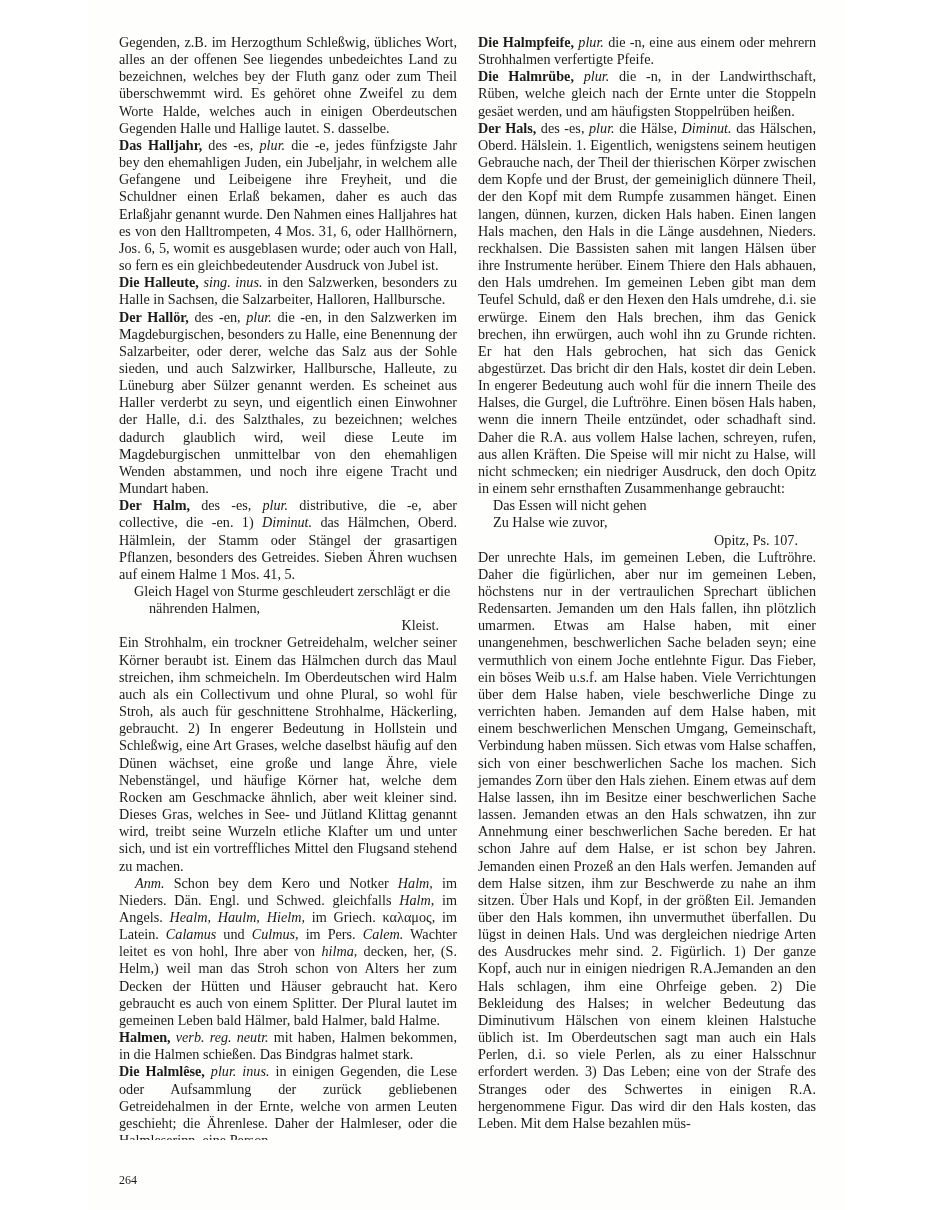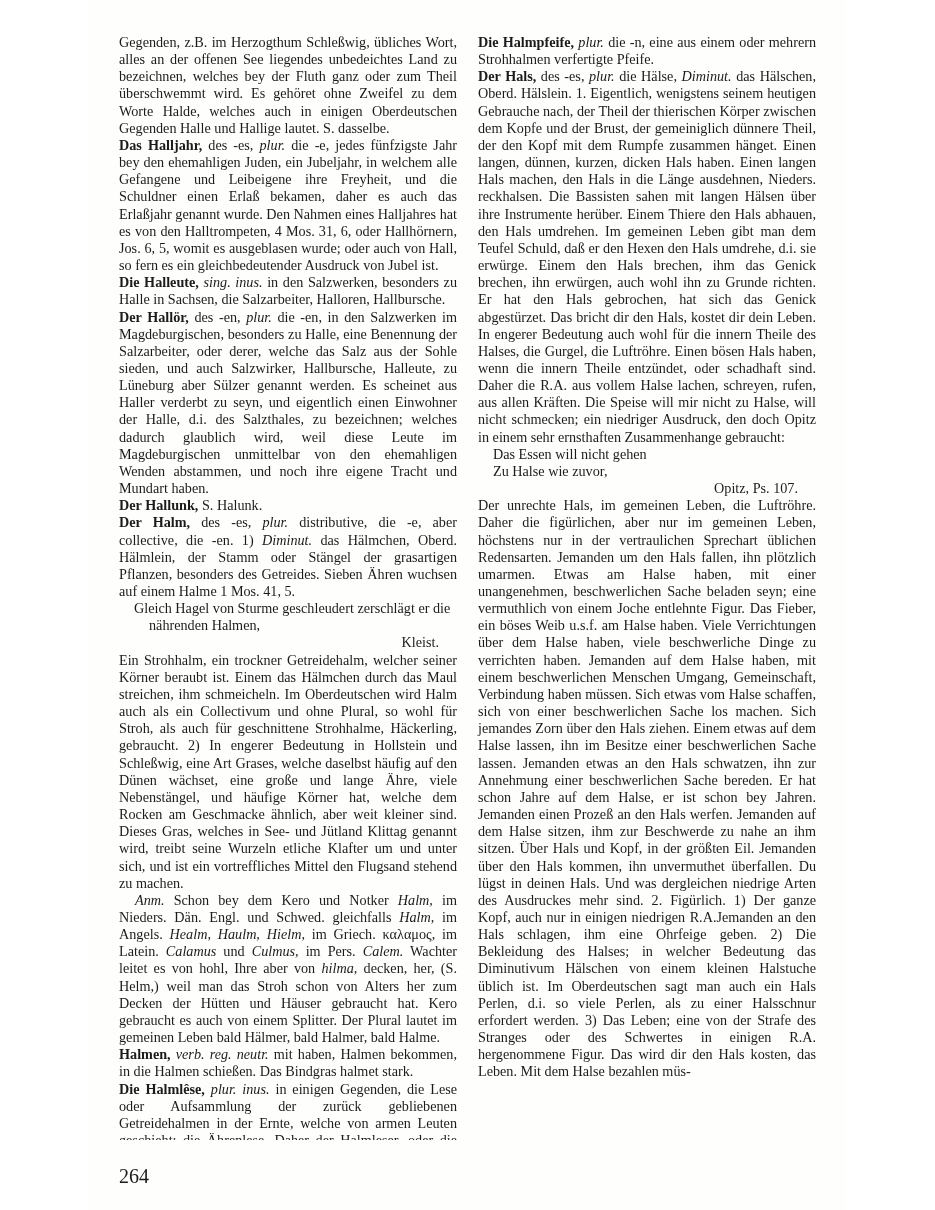--- a/index.html
+++ b/index.html
@@ -41,45 +41,45 @@
   p.attribution {
     text-align: right;
     padding-right: 18px;
   }
   .seg-b { font-weight: bold; }
   .seg-i { font-style: italic; }
   .page-number {
     position: absolute;
     left: 30px;
     bottom: 22px;
-    font-size: 20px;
+    font-size: 12px;
   }
 </style>
 </head>
 <body>
 
 <div class="page">
   <div class="columns">
     <div class="column" id="col-left">
         <p class="plain"><span class="seg-n">Gegenden, z.B. im Herzogthum Schleßwig, übliches Wort, alles an der offenen See liegendes unbedeichtes Land zu bezeichnen, welches bey der Fluth ganz oder zum Theil überschwemmt wird. Es gehöret ohne Zweifel zu dem Worte Halde, welches auch in einigen Oberdeutschen Gegenden Halle und Hallige lautet. S. dasselbe.</span></p>
         <p class="entry"><span class="seg-b">Das Halljahr,</span><span class="seg-n"> des -es, </span><span class="seg-i">plur.</span><span class="seg-n"> die -e, jedes fünfzigste Jahr bey den ehemahligen Juden, ein Jubeljahr, in welchem alle Gefangene und Leibeigene ihre Freyheit, und die Schuldner einen Erlaß bekamen, daher es auch das Erlaßjahr genannt wurde. Den Nahmen eines Halljahres hat es von den Halltrompeten, 4 Mos. 31, 6, oder Hallhörnern, Jos. 6, 5, womit es ausgeblasen wurde; oder auch von Hall, so fern es ein gleichbedeutender Ausdruck von Jubel ist.</span></p>
         <p class="entry"><span class="seg-b">Die Halleute,</span><span class="seg-n"> </span><span class="seg-i">sing. inus.</span><span class="seg-n"> in den Salzwerken, besonders zu Halle in Sachsen, die Salzarbeiter, Halloren, Hallbursche.</span></p>
         <p class="entry"><span class="seg-b">Der Hallör,</span><span class="seg-n"> des -en, </span><span class="seg-i">plur.</span><span class="seg-n"> die -en, in den Salzwerken im Magdeburgischen, besonders zu Halle, eine Benennung der Salzarbeiter, oder derer, welche das Salz aus der Sohle sieden, und auch Salzwirker, Hallbursche, Halleute, zu Lüneburg aber Sülzer genannt werden. Es scheinet aus Haller verderbt zu seyn, und eigentlich einen Einwohner der Halle, d.i. des Salzthales, zu bezeichnen; welches dadurch glaublich wird, weil diese Leute im Magdeburgischen unmittelbar von den ehemahligen Wenden abstammen, und noch ihre eigene Tracht und Mundart haben.</span></p>
-        <p class="entry"><span class="seg-b">Der Hallunk,</span><span class="seg-n"> S. Halunk.</span></p>
         <p class="entry"><span class="seg-b">Der Halm,</span><span class="seg-n"> des -es, </span><span class="seg-i">plur.</span><span class="seg-n"> distributive, die -e, aber collective, die -en. 1) </span><span class="seg-i">Diminut.</span><span class="seg-n"> das Hälmchen, Oberd. Hälmlein, der Stamm oder Stängel der grasartigen Pflanzen, besonders des Getreides. Sieben Ähren wuchsen auf einem Halme 1 Mos. 41, 5.</span></p>
         <p class="verse"><span class="seg-n">Gleich Hagel von Sturme geschleudert zerschlägt er die nährenden Halmen,</span></p>
         <p class="attribution"><span class="seg-n">Kleist.</span></p>
         <p class="plain"><span class="seg-n">Ein Strohhalm, ein trockner Getreidehalm, welcher seiner Körner beraubt ist. Einem das Hälmchen durch das Maul streichen, ihm schmeicheln. Im Oberdeutschen wird Halm auch als ein Collectivum und ohne Plural, so wohl für Stroh, als auch für geschnittene Strohhalme, Häckerling, gebraucht. 2) In engerer Bedeutung in Hollstein und Schleßwig, eine Art Grases, welche daselbst häufig auf den Dünen wächset, eine große und lange Ähre, viele Nebenstängel, und häufige Körner hat, welche dem Rocken am Geschmacke ähnlich, aber weit kleiner sind. Dieses Gras, welches in See- und Jütland Klittag genannt wird, treibt seine Wurzeln etliche Klafter um und unter sich, und ist ein vortreffliches Mittel den Flugsand stehend zu machen.</span></p>
         <p class="anm"><span class="seg-i">Anm.</span><span class="seg-n"> Schon bey dem Kero und Notker </span><span class="seg-i">Halm,</span><span class="seg-n"> im Nieders. Dän. Engl. und Schwed. gleichfalls </span><span class="seg-i">Halm,</span><span class="seg-n"> im Angels. </span><span class="seg-i">Healm, Haulm, Hielm,</span><span class="seg-n"> im Griech. καλαμος, im Latein. </span><span class="seg-i">Calamus</span><span class="seg-n"> und </span><span class="seg-i">Culmus,</span><span class="seg-n"> im Pers. </span><span class="seg-i">Calem.</span><span class="seg-n"> Wachter leitet es von hohl, Ihre aber von </span><span class="seg-i">hilma,</span><span class="seg-n"> decken, her, (S. Helm,) weil man das Stroh schon von Alters her zum Decken der Hütten und Häuser gebraucht hat. Kero gebraucht es auch von einem Splitter. Der Plural lautet im gemeinen Leben bald Hälmer, bald Halmer, bald Halme.</span></p>
         <p class="entry"><span class="seg-b">Halmen,</span><span class="seg-n"> </span><span class="seg-i">verb. reg. neutr.</span><span class="seg-n"> mit haben, Halmen bekommen, in die Halmen schießen. Das Bindgras halmet stark.</span></p>
         <p class="entry"><span class="seg-b">Die Halmlêse,</span><span class="seg-n"> </span><span class="seg-i">plur. inus.</span><span class="seg-n"> in einigen Gegenden, die Lese oder Aufsammlung der zurück gebliebenen Getreidehalmen in der Ernte, welche von armen Leuten geschieht; die Ährenlese. Daher der Halmleser, oder die Halmleserinn, eine Person,</span></p>
         <p class="entry"><span class="seg-b">Der Halmknoten,</span><span class="seg-n"> des -s, </span><span class="seg-i">plur. ut nom. sing.</span><span class="seg-n"> die an den Halmen der Gräser befindlichen Knoten.</span></p>
       </div>
     <div class="column" id="col-right">
         <p class="entry"><span class="seg-b">Die Halmpfeife,</span><span class="seg-n"> </span><span class="seg-i">plur.</span><span class="seg-n"> die -n, eine aus einem oder mehrern Strohhalmen verfertigte Pfeife.</span></p>
+        <p class="entry"><span class="seg-b">Die Halmrübe,</span><span class="seg-n"> </span><span class="seg-i">plur.</span><span class="seg-n"> die -n, in der Landwirthschaft, Rüben, welche gleich nach der Ernte unter die Stoppeln gesäet werden, und am häufigsten Stoppelrüben heißen.</span></p>
         <p class="entry"><span class="seg-b">Der Hals,</span><span class="seg-n"> des -es, </span><span class="seg-i">plur.</span><span class="seg-n"> die Hälse, </span><span class="seg-i">Diminut.</span><span class="seg-n"> das Hälschen, Oberd. Hälslein. 1. Eigentlich, wenigstens seinem heutigen Gebrauche nach, der Theil der thierischen Körper zwischen dem Kopfe und der Brust, der gemeiniglich dünnere Theil, der den Kopf mit dem Rumpfe zusammen hänget. Einen langen, dünnen, kurzen, dicken Hals haben. Einen langen Hals machen, den Hals in die Länge ausdehnen, Nieders. reckhalsen. Die Bassisten sahen mit langen Hälsen über ihre Instrumente herüber. Einem Thiere den Hals abhauen, den Hals umdrehen. Im gemeinen Leben gibt man dem Teufel Schuld, daß er den Hexen den Hals umdrehe, d.i. sie erwürge. Einem den Hals brechen, ihm das Genick brechen, ihn erwürgen, auch wohl ihn zu Grunde richten. Er hat den Hals gebrochen, hat sich das Genick abgestürzet. Das bricht dir den Hals, kostet dir dein Leben. In engerer Bedeutung auch wohl für die innern Theile des Halses, die Gurgel, die Luftröhre. Einen bösen Hals haben, wenn die innern Theile entzündet, oder schadhaft sind. Daher die R.A. aus vollem Halse lachen, schreyen, rufen, aus allen Kräften. Die Speise will mir nicht zu Halse, will nicht schmecken; ein niedriger Ausdruck, den doch Opitz in einem sehr ernsthaften Zusammenhange gebraucht:</span></p>
         <p class="verse"><span class="seg-n">Das Essen will nicht gehen</span></p>
         <p class="verse"><span class="seg-n">Zu Halse wie zuvor,</span></p>
         <p class="attribution"><span class="seg-n">Opitz, Ps. 107.</span></p>
         <p class="plain"><span class="seg-n">Der unrechte Hals, im gemeinen Leben, die Luftröhre. Daher die figürlichen, aber nur im gemeinen Leben, höchstens nur in der vertraulichen Sprechart üblichen Redensarten. Jemanden um den Hals fallen, ihn plötzlich umarmen. Etwas am Halse haben, mit einer unangenehmen, beschwerlichen Sache beladen seyn; eine vermuthlich von einem Joche entlehnte Figur. Das Fieber, ein böses Weib u.s.f. am Halse haben. Viele Verrichtungen über dem Halse haben, viele beschwerliche Dinge zu verrichten haben. Jemanden auf dem Halse haben, mit einem beschwerlichen Menschen Umgang, Gemeinschaft, Verbindung haben müssen. Sich etwas vom Halse schaffen, sich von einer beschwerlichen Sache los machen. Sich jemandes Zorn über den Hals ziehen. Einem etwas auf dem Halse lassen, ihn im Besitze einer beschwerlichen Sache lassen. Jemanden etwas an den Hals schwatzen, ihn zur Annehmung einer beschwerlichen Sache bereden. Er hat schon Jahre auf dem Halse, er ist schon bey Jahren. Jemanden einen Prozeß an den Hals werfen. Jemanden auf dem Halse sitzen, ihm zur Beschwerde zu nahe an ihm sitzen. Über Hals und Kopf, in der größten Eil. Jemanden über den Hals kommen, ihn unvermuthet überfallen. Du lügst in deinen Hals. Und was dergleichen niedrige Arten des Ausdruckes mehr sind. 2. Figürlich. 1) Der ganze Kopf, auch nur in einigen niedrigen R.A.Jemanden an den Hals schlagen, ihm eine Ohrfeige geben. 2) Die Bekleidung des Halses; in welcher Bedeutung das Diminutivum Hälschen von einem kleinen Halstuche üblich ist. Im Oberdeutschen sagt man auch ein Hals Perlen, d.i. so viele Perlen, als zu einer Halsschnur erfordert werden. 3) Das Leben; eine von der Strafe des Stranges oder des Schwertes in einigen R.A. hergenommene Figur. Das wird dir den Hals kosten, das Leben. Mit dem Halse bezahlen müs-</span></p>
       </div>
   </div>
   <div class="page-number">264</div>
 </div>
 

